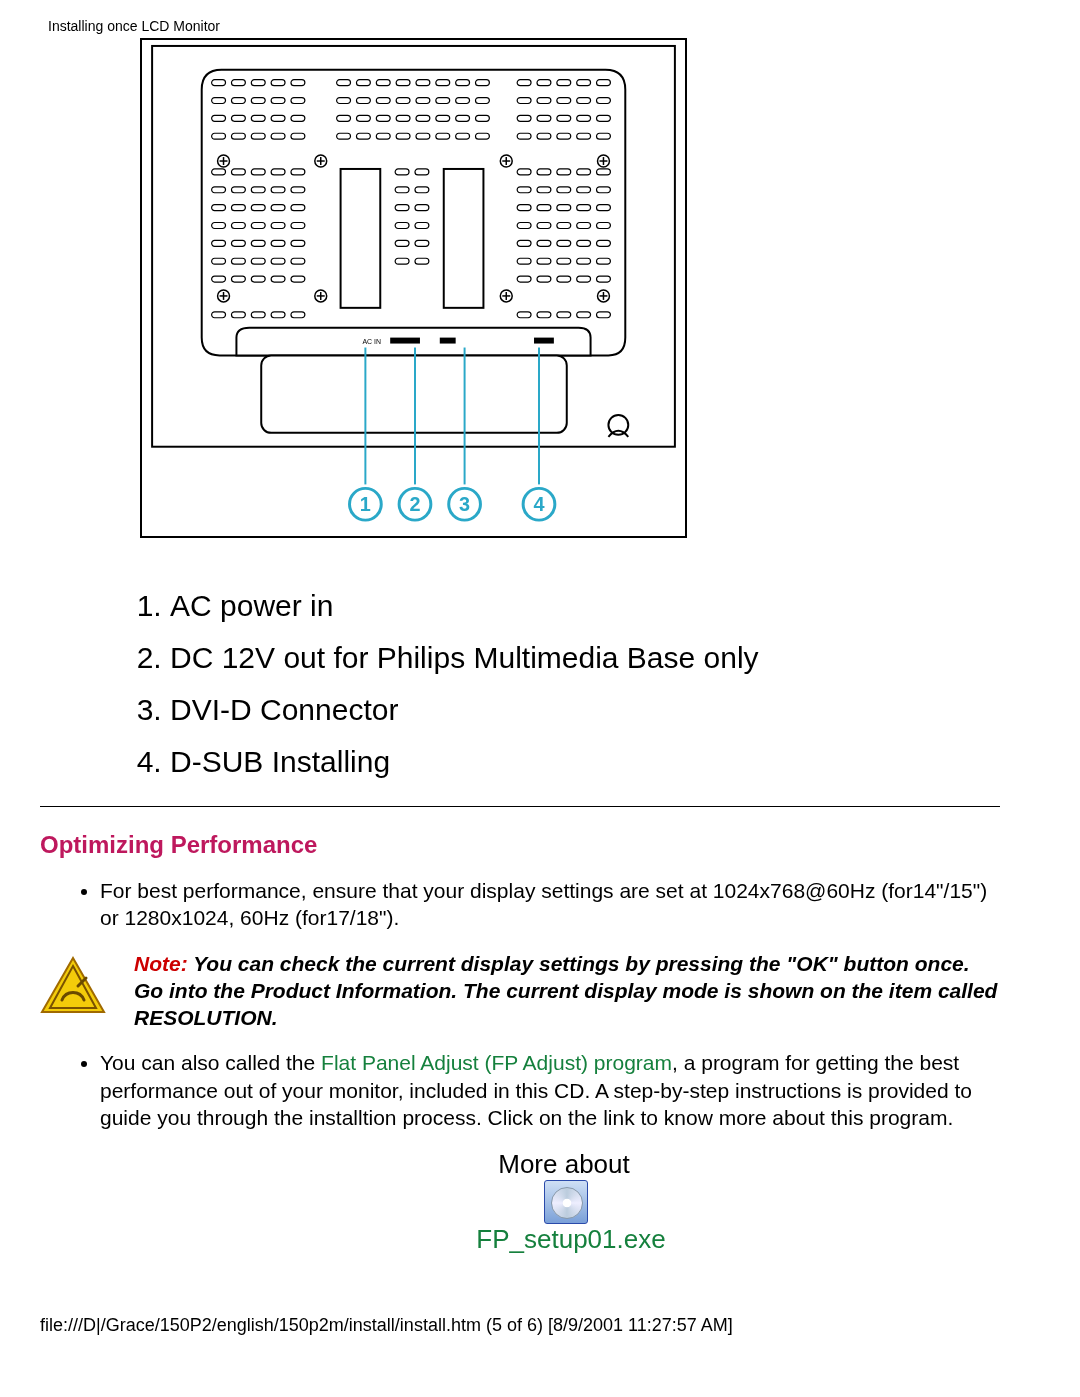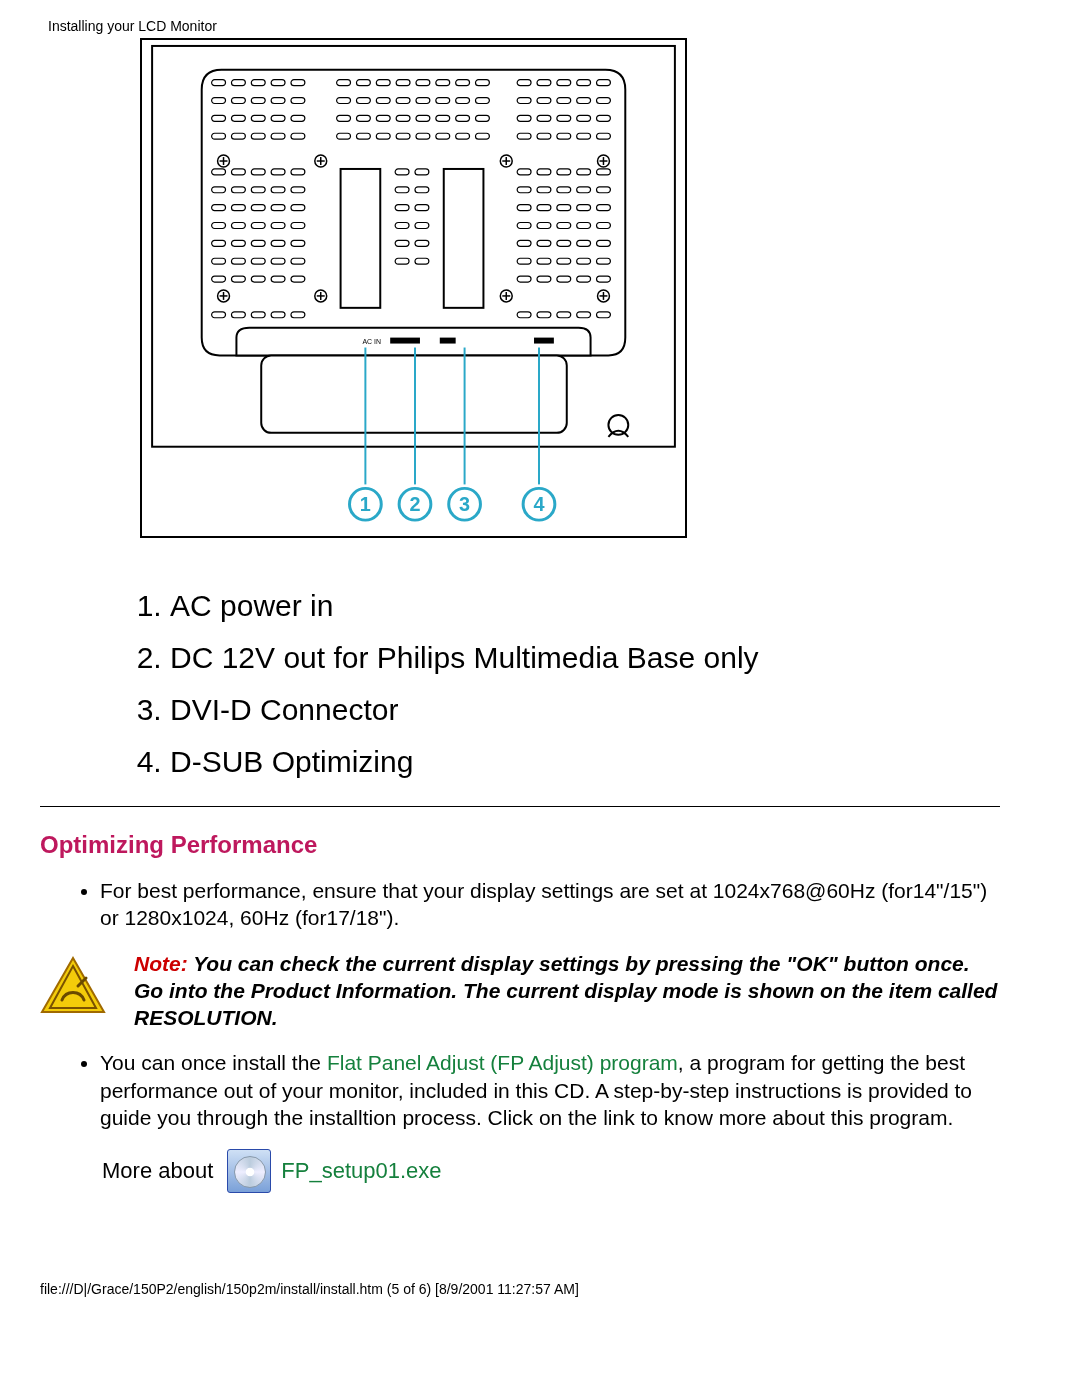--- a/index.html
+++ b/index.html
@@ -44,47 +44,47 @@
     padding-left: 30px;
     font-size: 21px;
     line-height: 1.3;
   }
   ul.bullets > li { margin-bottom: 18px; }
   .note-row { display: flex; align-items: flex-start; margin: 12px 40px 18px 0; }
   .warn-icon { flex: 0 0 auto; margin-right: 28px; margin-top: 6px; }
   .note-text { font-size: 21px; font-style: italic; font-weight: bold; line-height: 1.3; }
   .note-label { color: #cc0000; }
   .inline-link { color: #15803d; cursor: pointer; }
-  .more-row { display: flex; align-items: center; margin: 18px 0 40px 62px; font-size: 22px; }
+  .more-row { display: flex; align-items: center; margin: 18px 0 40px 62px; font-size: 26px; flex-direction: column; }
   .more-row .label { margin-right: 14px; }
   .cd-icon {
     width: 44px; height: 44px;
     border: 1px solid #2a4aaa;
     background: linear-gradient(#cfe0f5,#7aa0d8);
     border-radius: 3px;
     position: relative;
     margin-right: 10px;
   }
   .cd-icon::after {
     content: "";
     position: absolute;
     left: 6px; bottom: 4px;
     width: 30px; height: 30px;
     border-radius: 50%;
     background: radial-gradient(circle at 50% 50%, #fff 0 18%, rgba(255,255,255,0) 22%), conic-gradient(#bcd, #eef, #bcd, #eef, #bcd);
     border: 1px solid #89a;
   }
-  .footer-path { font-size: 14px; margin-top: 88px; }
+  .footer-path { font-size: 18px; margin-top: 60px; }
 </style>
 </head>
 <body>
 
 <div class="page">
 
-  <div class="header-title">Installing your LCD Monitor</div>
+  <div class="header-title">Installing once LCD Monitor</div>
 
   <div class="figure-wrap">
     <svg class="figure" width="547" height="500" viewBox="0 0 547 500">
 
       <rect x="10" y="6" width="527" height="404" fill="#fff" stroke="#000" stroke-width="2"></rect>
 
       <path d="M60 50 Q60 30 80 30 L467 30 Q487 30 487 50 L487 300 Q487 318 470 318 L78 318 Q60 318 60 300 Z" fill="#fff" stroke="#000" stroke-width="2"></path>
 
       <g stroke="#000" stroke-width="1.5" fill="#fff">
         <circle cx="82" cy="122" r="6"></circle>
@@ -403,21 +403,21 @@
         <circle cx="400" cy="468" r="16" fill="#fff" stroke="#2aa8c8" stroke-width="3"></circle>
         <text x="400" y="475" fill="#2aa8c8">4</text>
       </g>
     </svg>
   </div>
 
   <ol class="legend-list">
     <li>AC power in</li>
     <li>DC 12V out for Philips Multimedia Base only</li>
     <li>DVI-D Connector</li>
-    <li>D-SUB Optimizing</li>
+    <li>D-SUB Installing</li>
   </ol>
 
 
   <hr class="sep">
 
   <div class="section-heading">Optimizing Performance</div>
 
   <ul class="bullets">
     <li>For best performance, ensure that your display settings are set at 1024x768@60Hz (for14"/15") or 1280x1024, 60Hz (for17/18").</li>
   </ul>
@@ -431,21 +431,21 @@
         <line x1="38" y1="30" x2="46" y2="22" stroke="#6a4a00" stroke-width="3" stroke-linecap="round"></line>
       </svg>
     </span>
     <div class="note-text">
       <span class="note-label">Note:</span><span> You can check the current display settings by pressing the "OK" button once. Go into the Product Information. The current display mode is shown on the item called RESOLUTION.</span>
     </div>
   </div>
 
   <ul class="bullets">
     <li>
-      <span>You can once install the </span><a class="inline-link">Flat Panel Adjust (FP Adjust) program</a><span>, a program for getting the best performance out of your monitor, included in this CD. A step-by-step instructions is provided to guide you through the installtion process. Click on the link to know more about this program.</span>
+      <span>You can also called the </span><a class="inline-link">Flat Panel Adjust (FP Adjust) program</a><span>, a program for getting the best performance out of your monitor, included in this CD. A step-by-step instructions is provided to guide you through the installtion process. Click on the link to know more about this program.</span>
     </li>
   </ul>
 
   <div class="more-row">
     <span class="label">More about</span>
     <span class="cd-icon"></span>
     <a class="inline-link">FP_setup01.exe</a>
   </div>
 
   <div class="footer-path">file:///D|/Grace/150P2/english/150p2m/install/install.htm (5 of 6) [8/9/2001 11:27:57 AM]</div>

